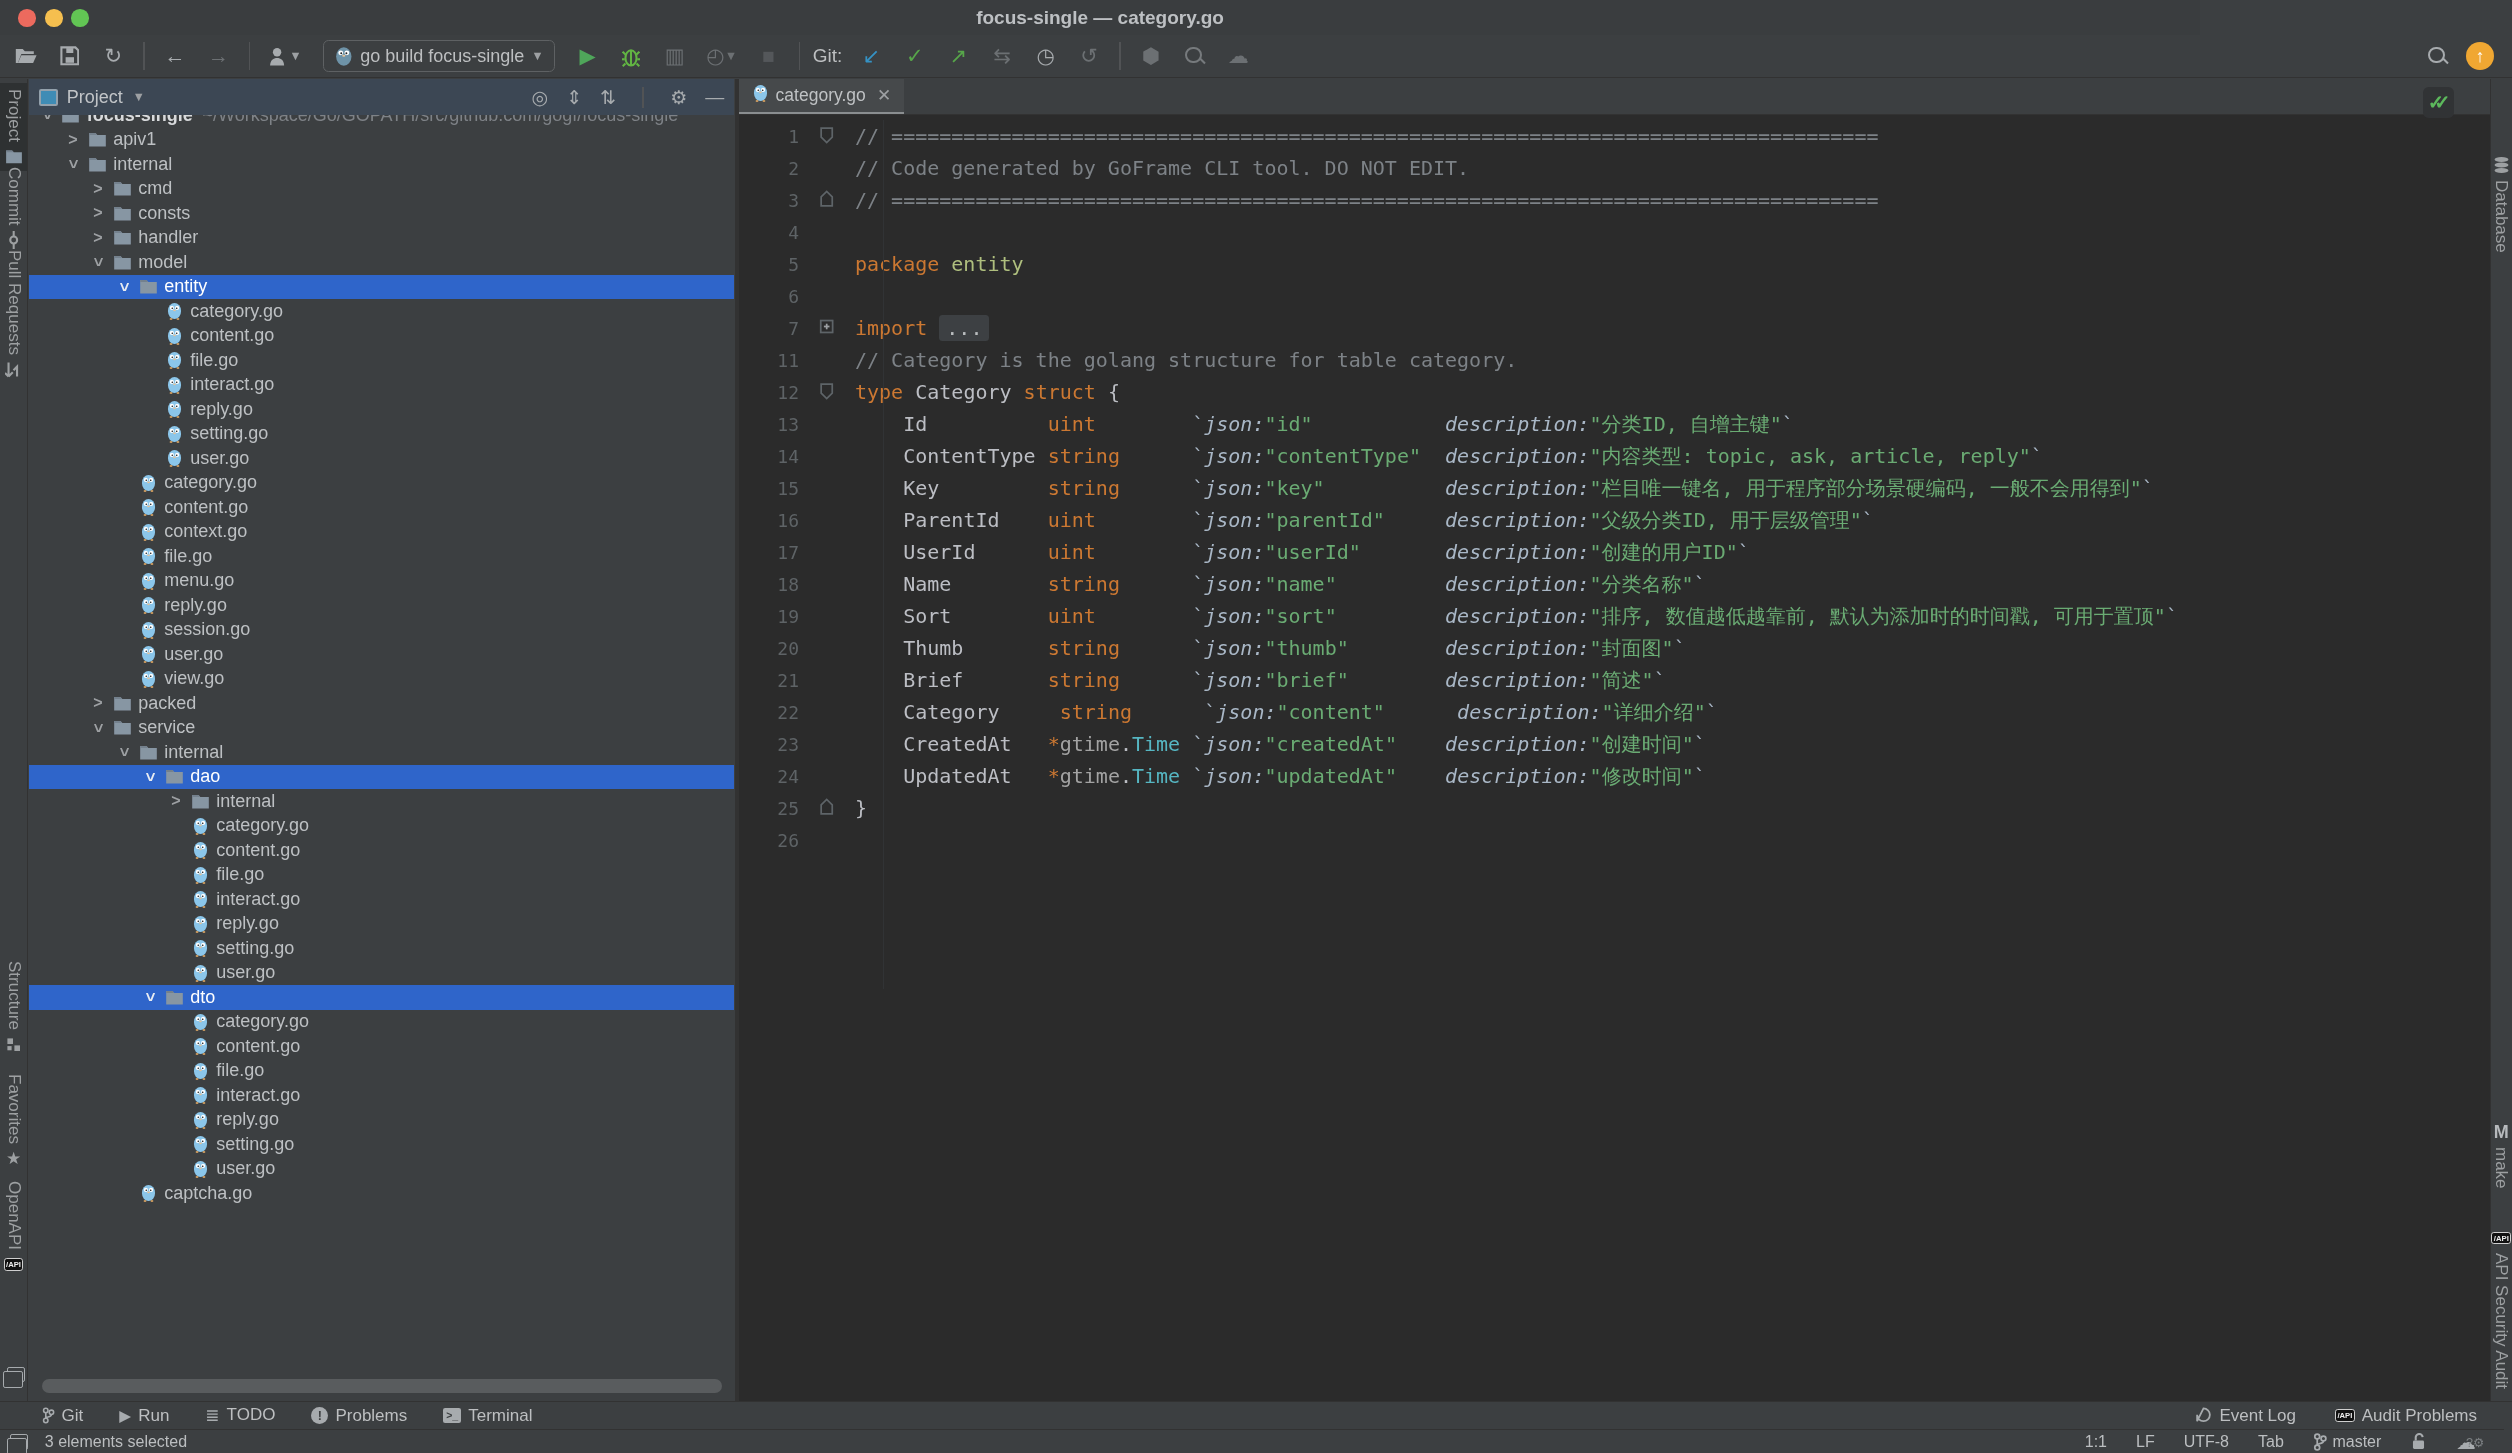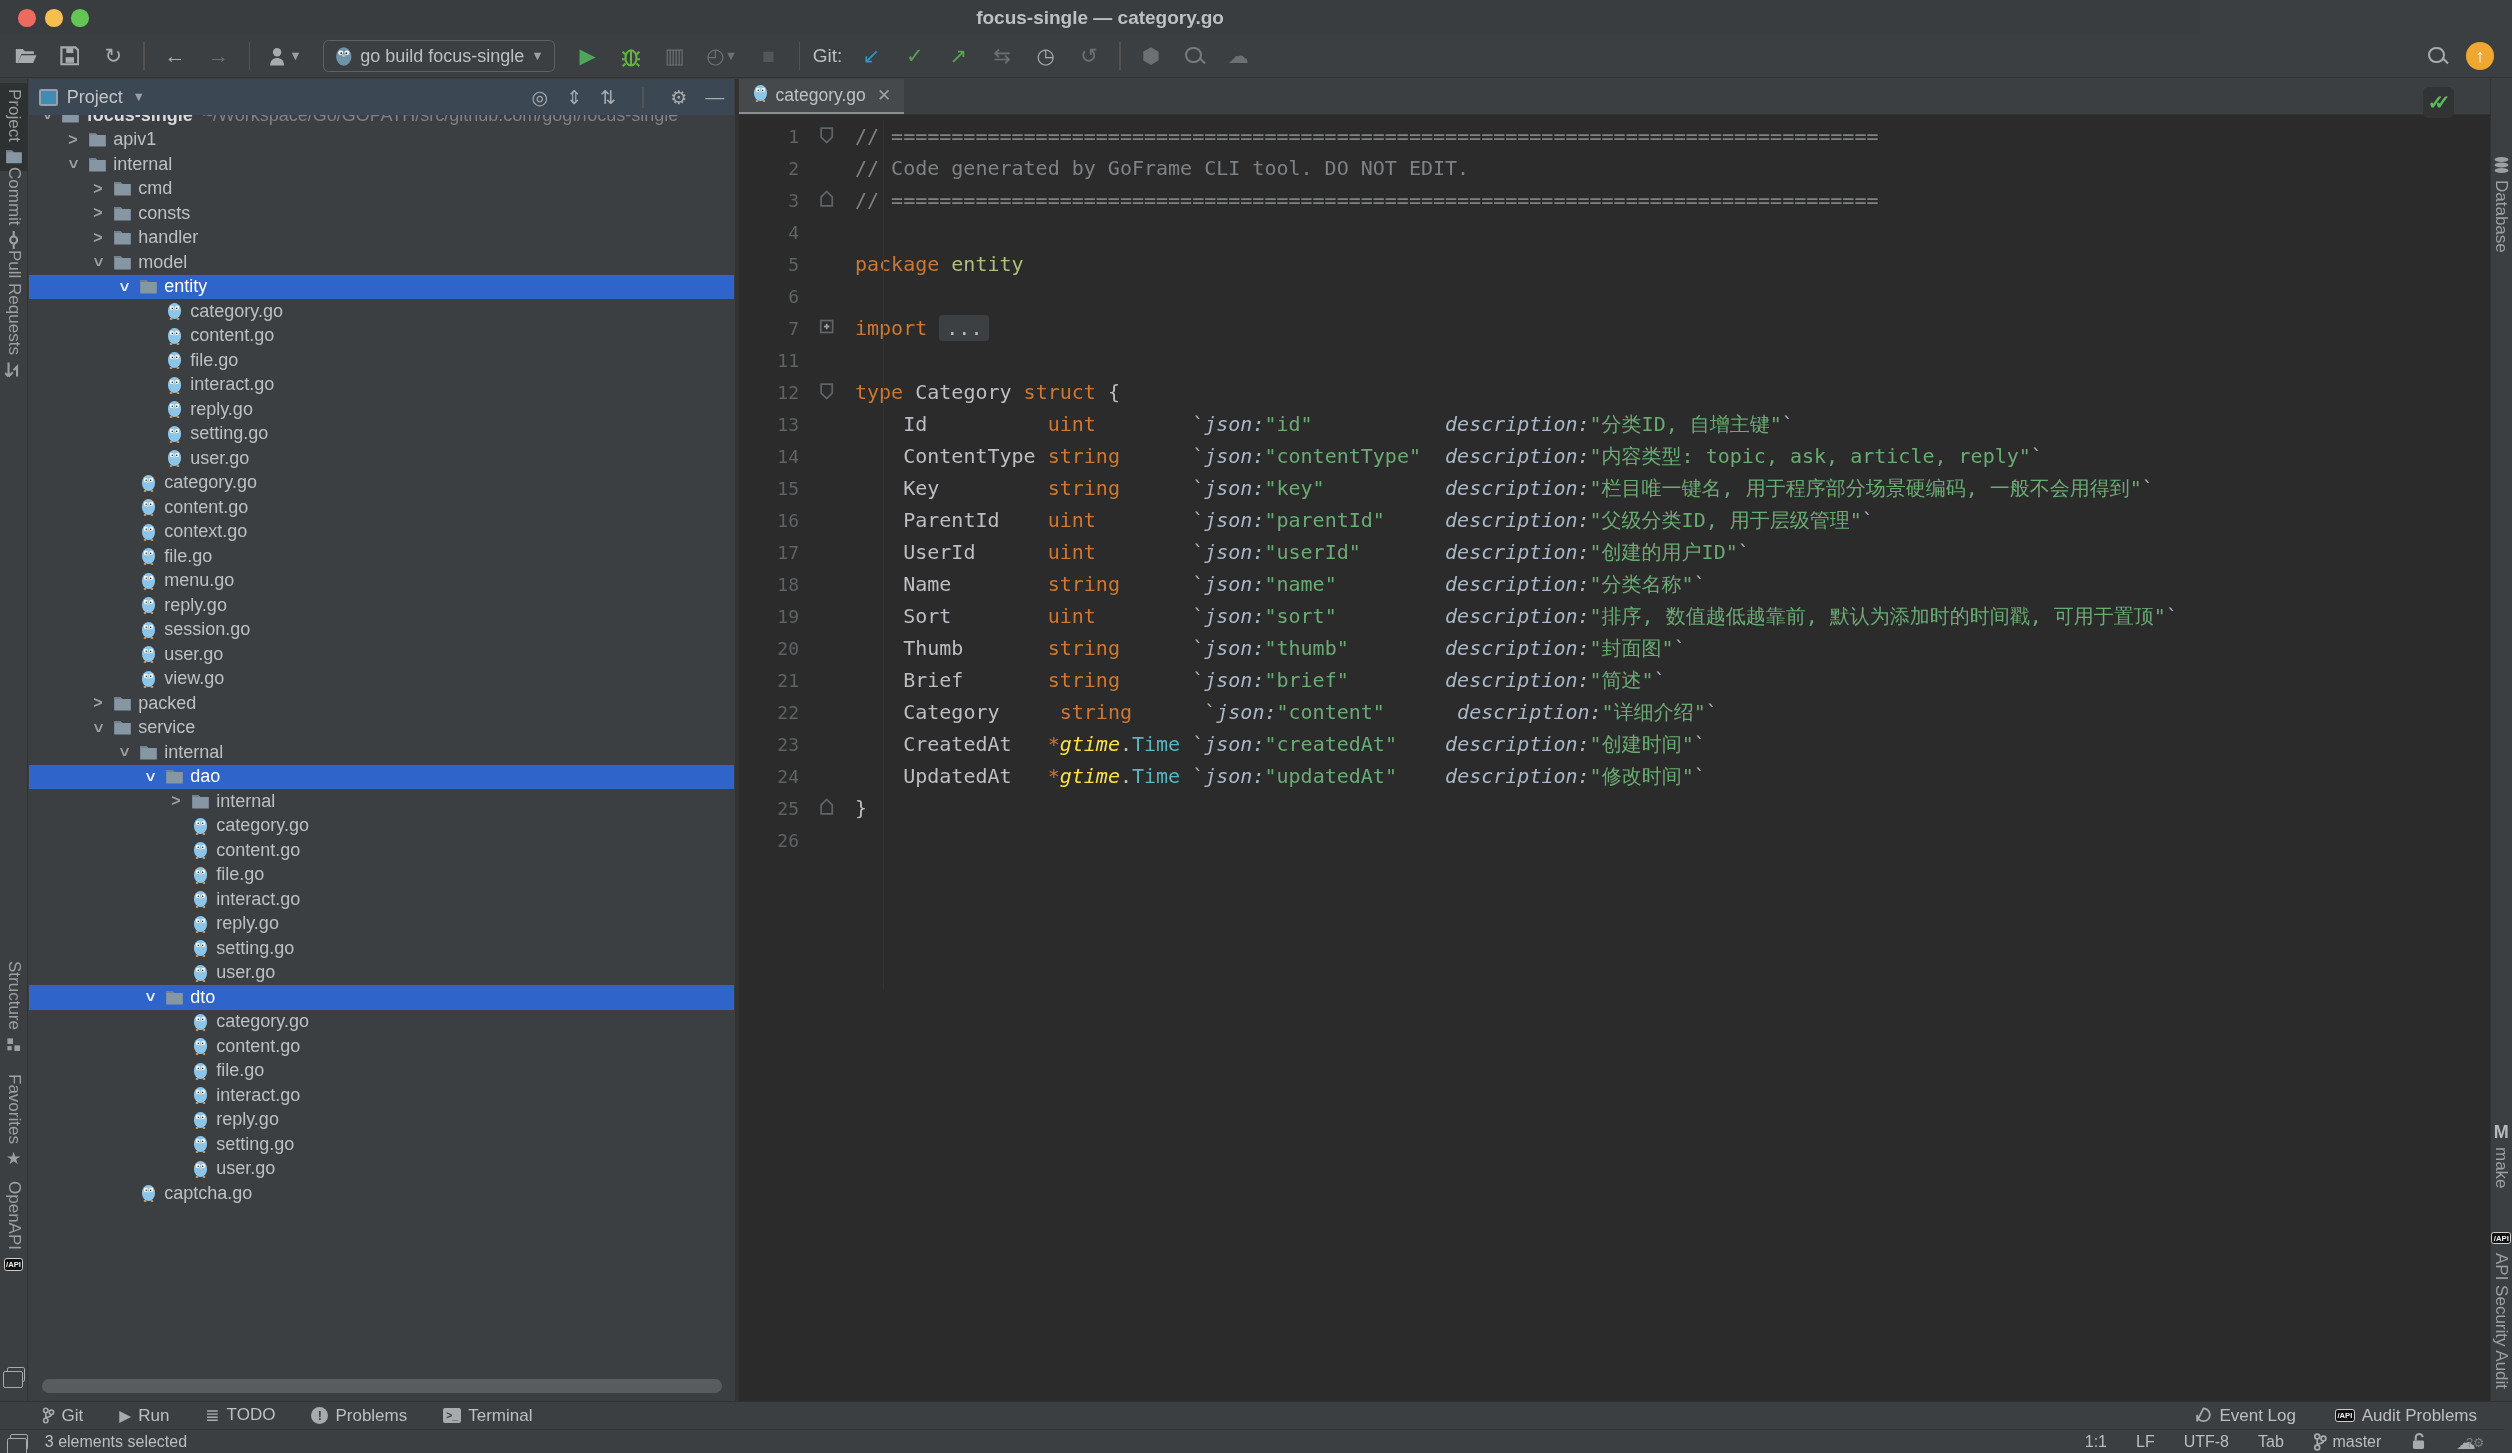--- a/index.html
+++ b/index.html
@@ -82,21 +82,21 @@
   .ln { display:inline-block; width:60px; text-align:right; color:#5E6366; font-size:18px; flex:none; }
   .foldcol { display:inline-block; width:56px; text-align:center; flex:none; height:19.6px; line-height:0; }
   #gutter-line { position:absolute; left:144px; top:41px; width:1.4px; height:869px; background:#313335; }
   .c   { color:#7D8287; }
   .k   { color:#CC7832; }
   .pkg { color:#AFBF7E; }
   .id  { color:#BCBEC4; }
   .tagp{ color:#A9B7C6; }
   .tagk{ color:#A9B7C6;font-style:italic; }
   .str { color:#6AAB73; }
-  .gt  { color:#fde047;font-style:italic; }
+  .gt  { color:#a3a3a3; }
   .tm  { color:#56B6C2; }
   .ws  { color:#BCBEC4; }
   .fold-box { background:#3D4043; color:#BABDBF; border-radius:3.5px; padding:1.4px 7px; }
   .bulb { position:absolute; left:107px; top:4.2px; width:18px; height:24px; z-index:3; }
   .bulb .globe { width:18px; height:18px; border-radius:50%; background:#F2B72F; }
   .bulb .base { width:8.4px; height:4.9px; margin:0.7px auto 0; border-top:2.1px solid #9DA0A3; border-bottom:2.1px solid #9DA0A3; }
   #inspect-ok { position:absolute; right:36px; top:8.4px; width:31px; height:31px; background:#313335;
                 border-radius:5.6px; display:flex; align-items:center; justify-content:center;
                 color:#5CB85C; font-size:19.6px; font-weight:bold; letter-spacing:-9.8px; padding-right:8.4px; }
 
@@ -965,21 +965,21 @@
             <path d="M3 23h16V10l-8-8-8 8z" fill="none" stroke="#5E6468" stroke-width="2.5"></path>
           </svg></span><span class="c">// ==================================================================================</span></div>
       <div class="cl"><span class="ln">4</span><span class="foldcol"></span></div>
       <div class="cl"><span class="ln">5</span><span class="foldcol"></span><span class="k">package </span><span class="pkg">entity</span></div>
       <div class="cl"><span class="ln">6</span><span class="foldcol"></span></div>
       <div class="cl"><span class="ln">7</span><span class="foldcol"><svg width="15.4" height="17" viewBox="0 0 22 24">
             <rect x="2.5" y="3.5" width="17" height="17" fill="none" stroke="#5E6468" stroke-width="2.5"></rect>
             <line x1="7" y1="12" x2="15" y2="12" stroke="#9DA0A3" stroke-width="2.5"></line>
             <line x1="11" y1="8" x2="11" y2="16" stroke="#9DA0A3" stroke-width="2.5"></line>
           </svg></span><span class="k">import </span><span class="fold-box">...</span></div>
-      <div class="cl"><span class="ln">11</span><span class="foldcol"></span></div>
+      <div class="cl"><span class="ln">11</span><span class="foldcol"></span><span class="c">// Category is the golang structure for table category.</span></div>
       <div class="cl"><span class="ln">12</span><span class="foldcol"><svg width="15.4" height="18" viewBox="0 0 22 26">
             <path d="M3 3h16v13l-8 8-8-8z" fill="none" stroke="#5E6468" stroke-width="2.5"></path>
           </svg></span><span class="k">type </span><span class="id">Category </span><span class="k">struct </span><span class="id">{</span></div>
       <div class="cl"><span class="ln">13</span><span class="foldcol"></span><span class="ws">    </span><span class="id">Id          </span><span class="k">uint</span><span class="ws">        </span><span class="tagp">`</span><span class="tagk">json:</span><span class="str">"id"           </span><span class="tagk">description:</span><span class="str">"分类ID, 自增主键"</span><span class="tagp">`</span></div>
       <div class="cl"><span class="ln">14</span><span class="foldcol"></span><span class="ws">    </span><span class="id">ContentType </span><span class="k">string</span><span class="ws">      </span><span class="tagp">`</span><span class="tagk">json:</span><span class="str">"contentType"  </span><span class="tagk">description:</span><span class="str">"内容类型: topic, ask, article, reply"</span><span class="tagp">`</span></div>
       <div class="cl"><span class="ln">15</span><span class="foldcol"></span><span class="ws">    </span><span class="id">Key         </span><span class="k">string</span><span class="ws">      </span><span class="tagp">`</span><span class="tagk">json:</span><span class="str">"key"          </span><span class="tagk">description:</span><span class="str">"栏目唯一键名, 用于程序部分场景硬编码, 一般不会用得到"</span><span class="tagp">`</span></div>
       <div class="cl"><span class="ln">16</span><span class="foldcol"></span><span class="ws">    </span><span class="id">ParentId    </span><span class="k">uint</span><span class="ws">        </span><span class="tagp">`</span><span class="tagk">json:</span><span class="str">"parentId"     </span><span class="tagk">description:</span><span class="str">"父级分类ID, 用于层级管理"</span><span class="tagp">`</span></div>
       <div class="cl"><span class="ln">17</span><span class="foldcol"></span><span class="ws">    </span><span class="id">UserId      </span><span class="k">uint</span><span class="ws">        </span><span class="tagp">`</span><span class="tagk">json:</span><span class="str">"userId"       </span><span class="tagk">description:</span><span class="str">"创建的用户ID"</span><span class="tagp">`</span></div>
       <div class="cl"><span class="ln">18</span><span class="foldcol"></span><span class="ws">    </span><span class="id">Name        </span><span class="k">string</span><span class="ws">      </span><span class="tagp">`</span><span class="tagk">json:</span><span class="str">"name"         </span><span class="tagk">description:</span><span class="str">"分类名称"</span><span class="tagp">`</span></div>
       <div class="cl"><span class="ln">19</span><span class="foldcol"></span><span class="ws">    </span><span class="id">Sort        </span><span class="k">uint</span><span class="ws">        </span><span class="tagp">`</span><span class="tagk">json:</span><span class="str">"sort"         </span><span class="tagk">description:</span><span class="str">"排序, 数值越低越靠前, 默认为添加时的时间戳, 可用于置顶"</span><span class="tagp">`</span></div>

